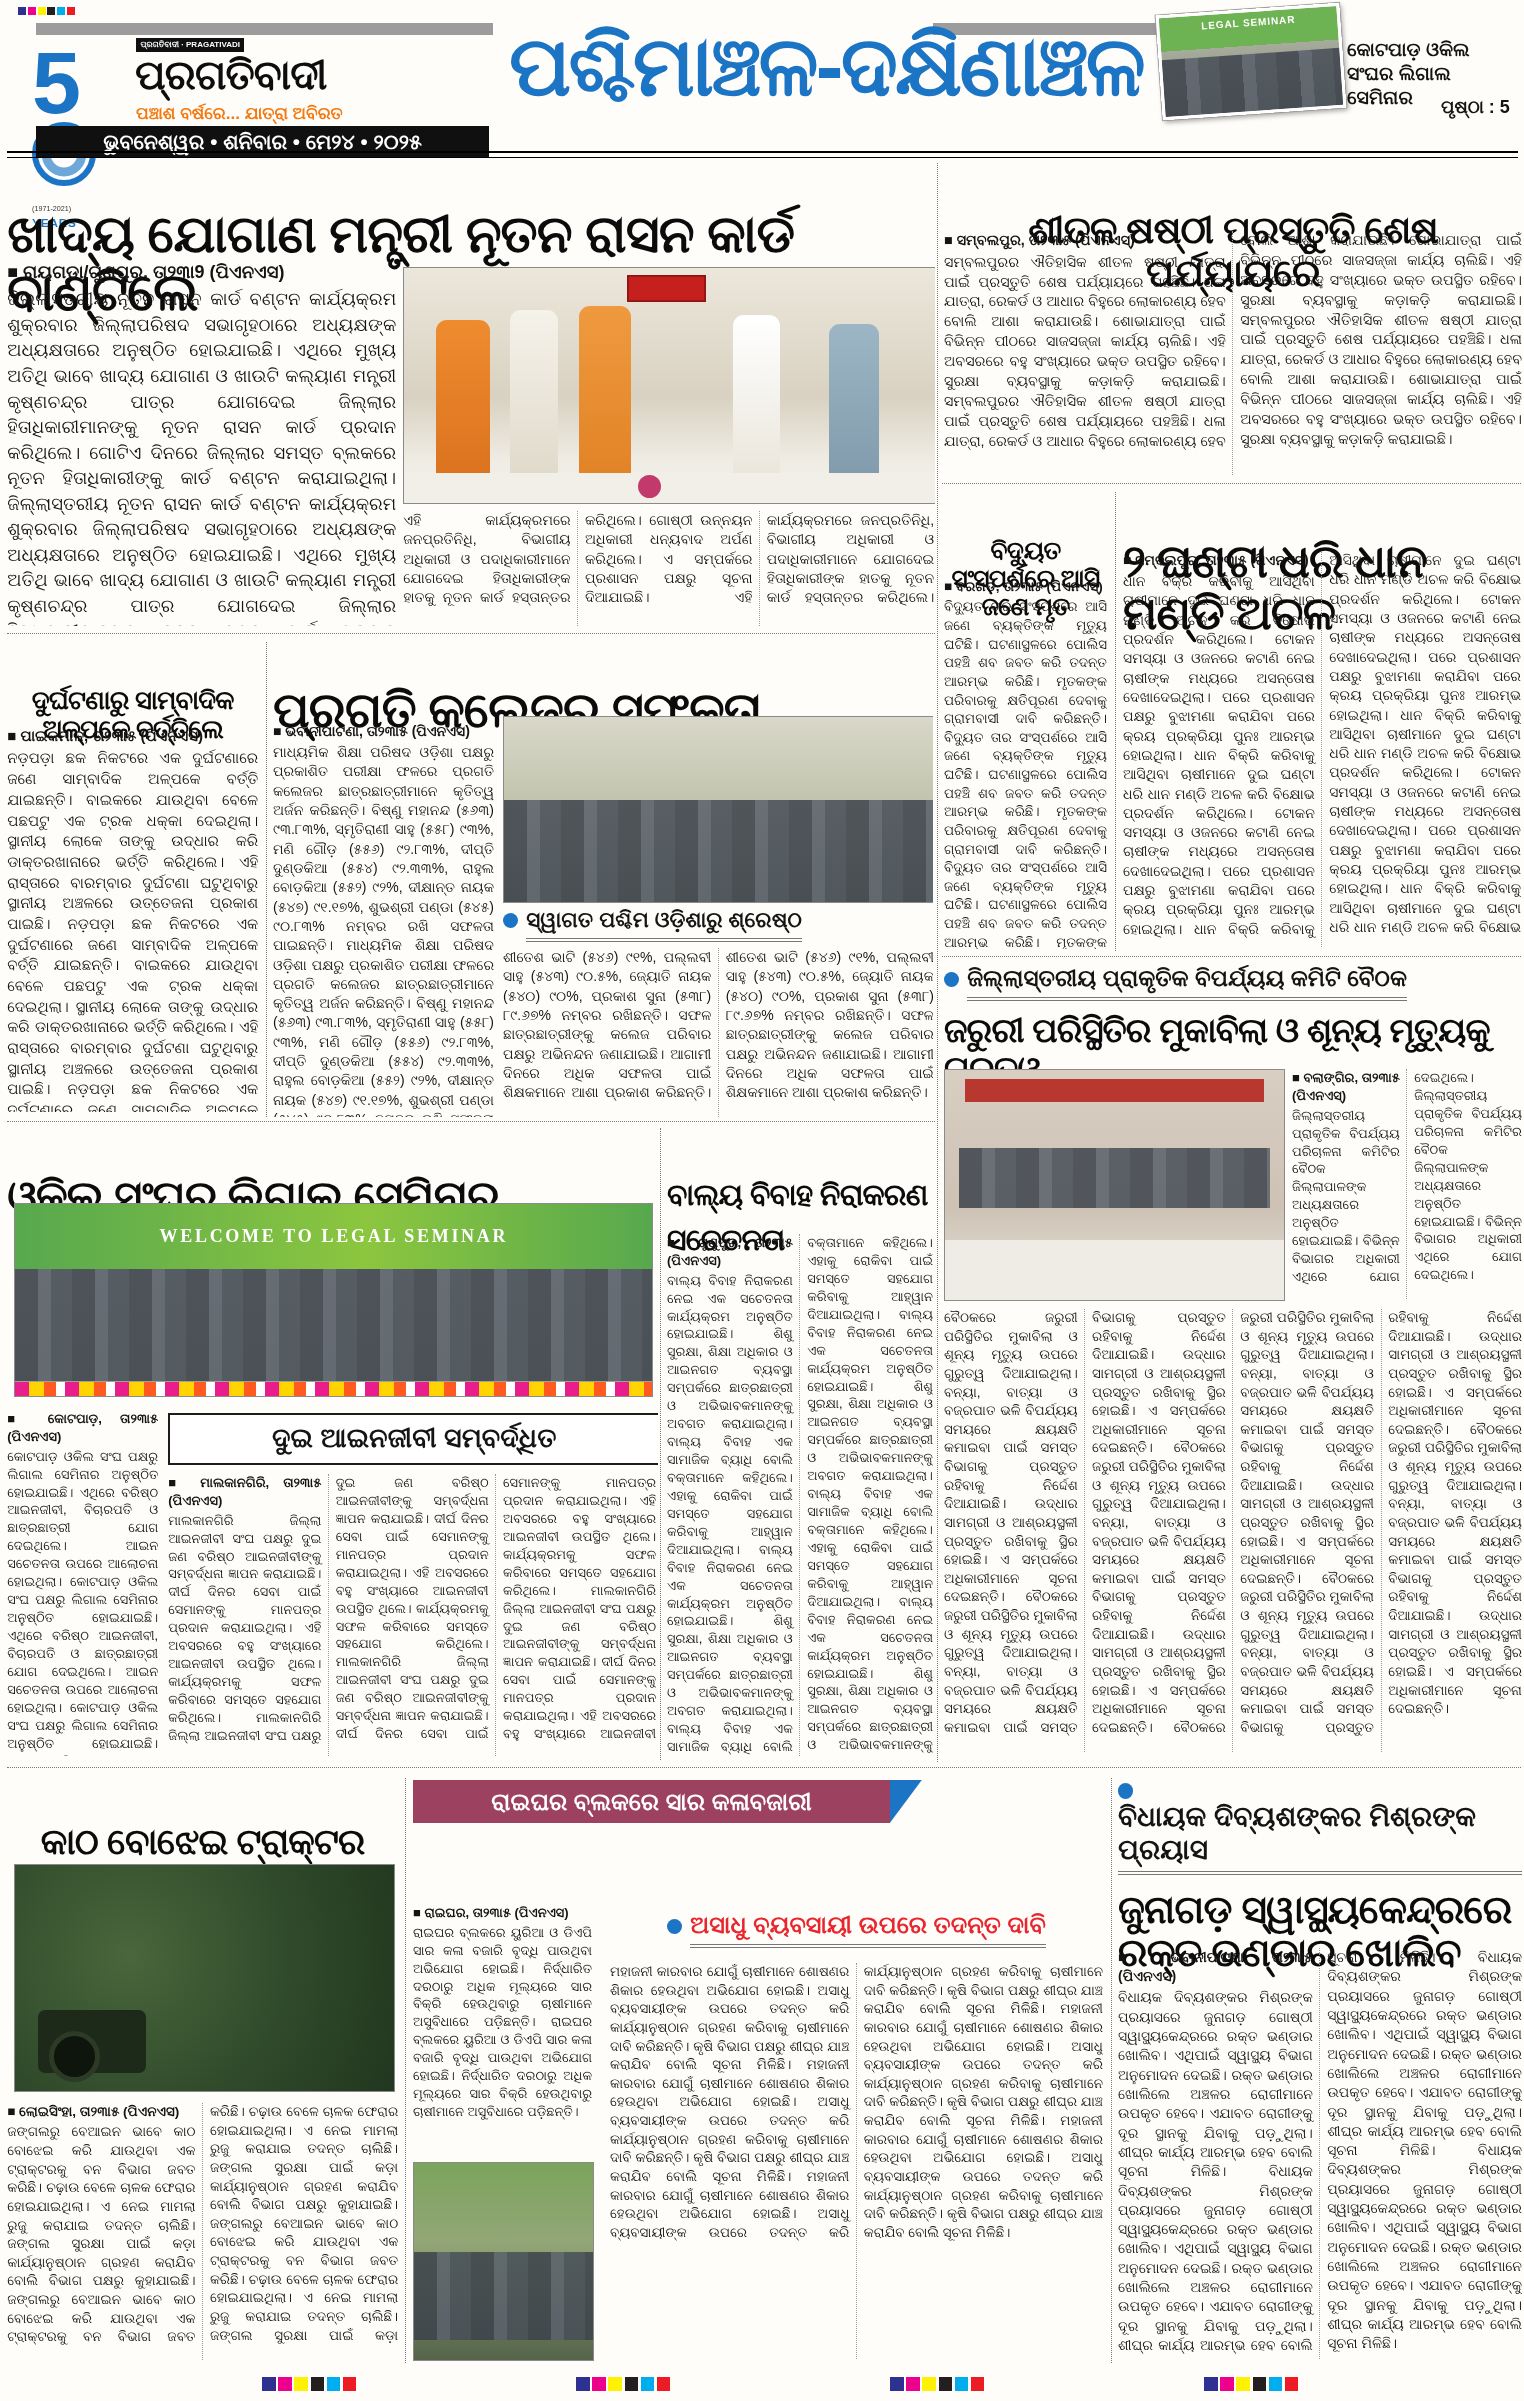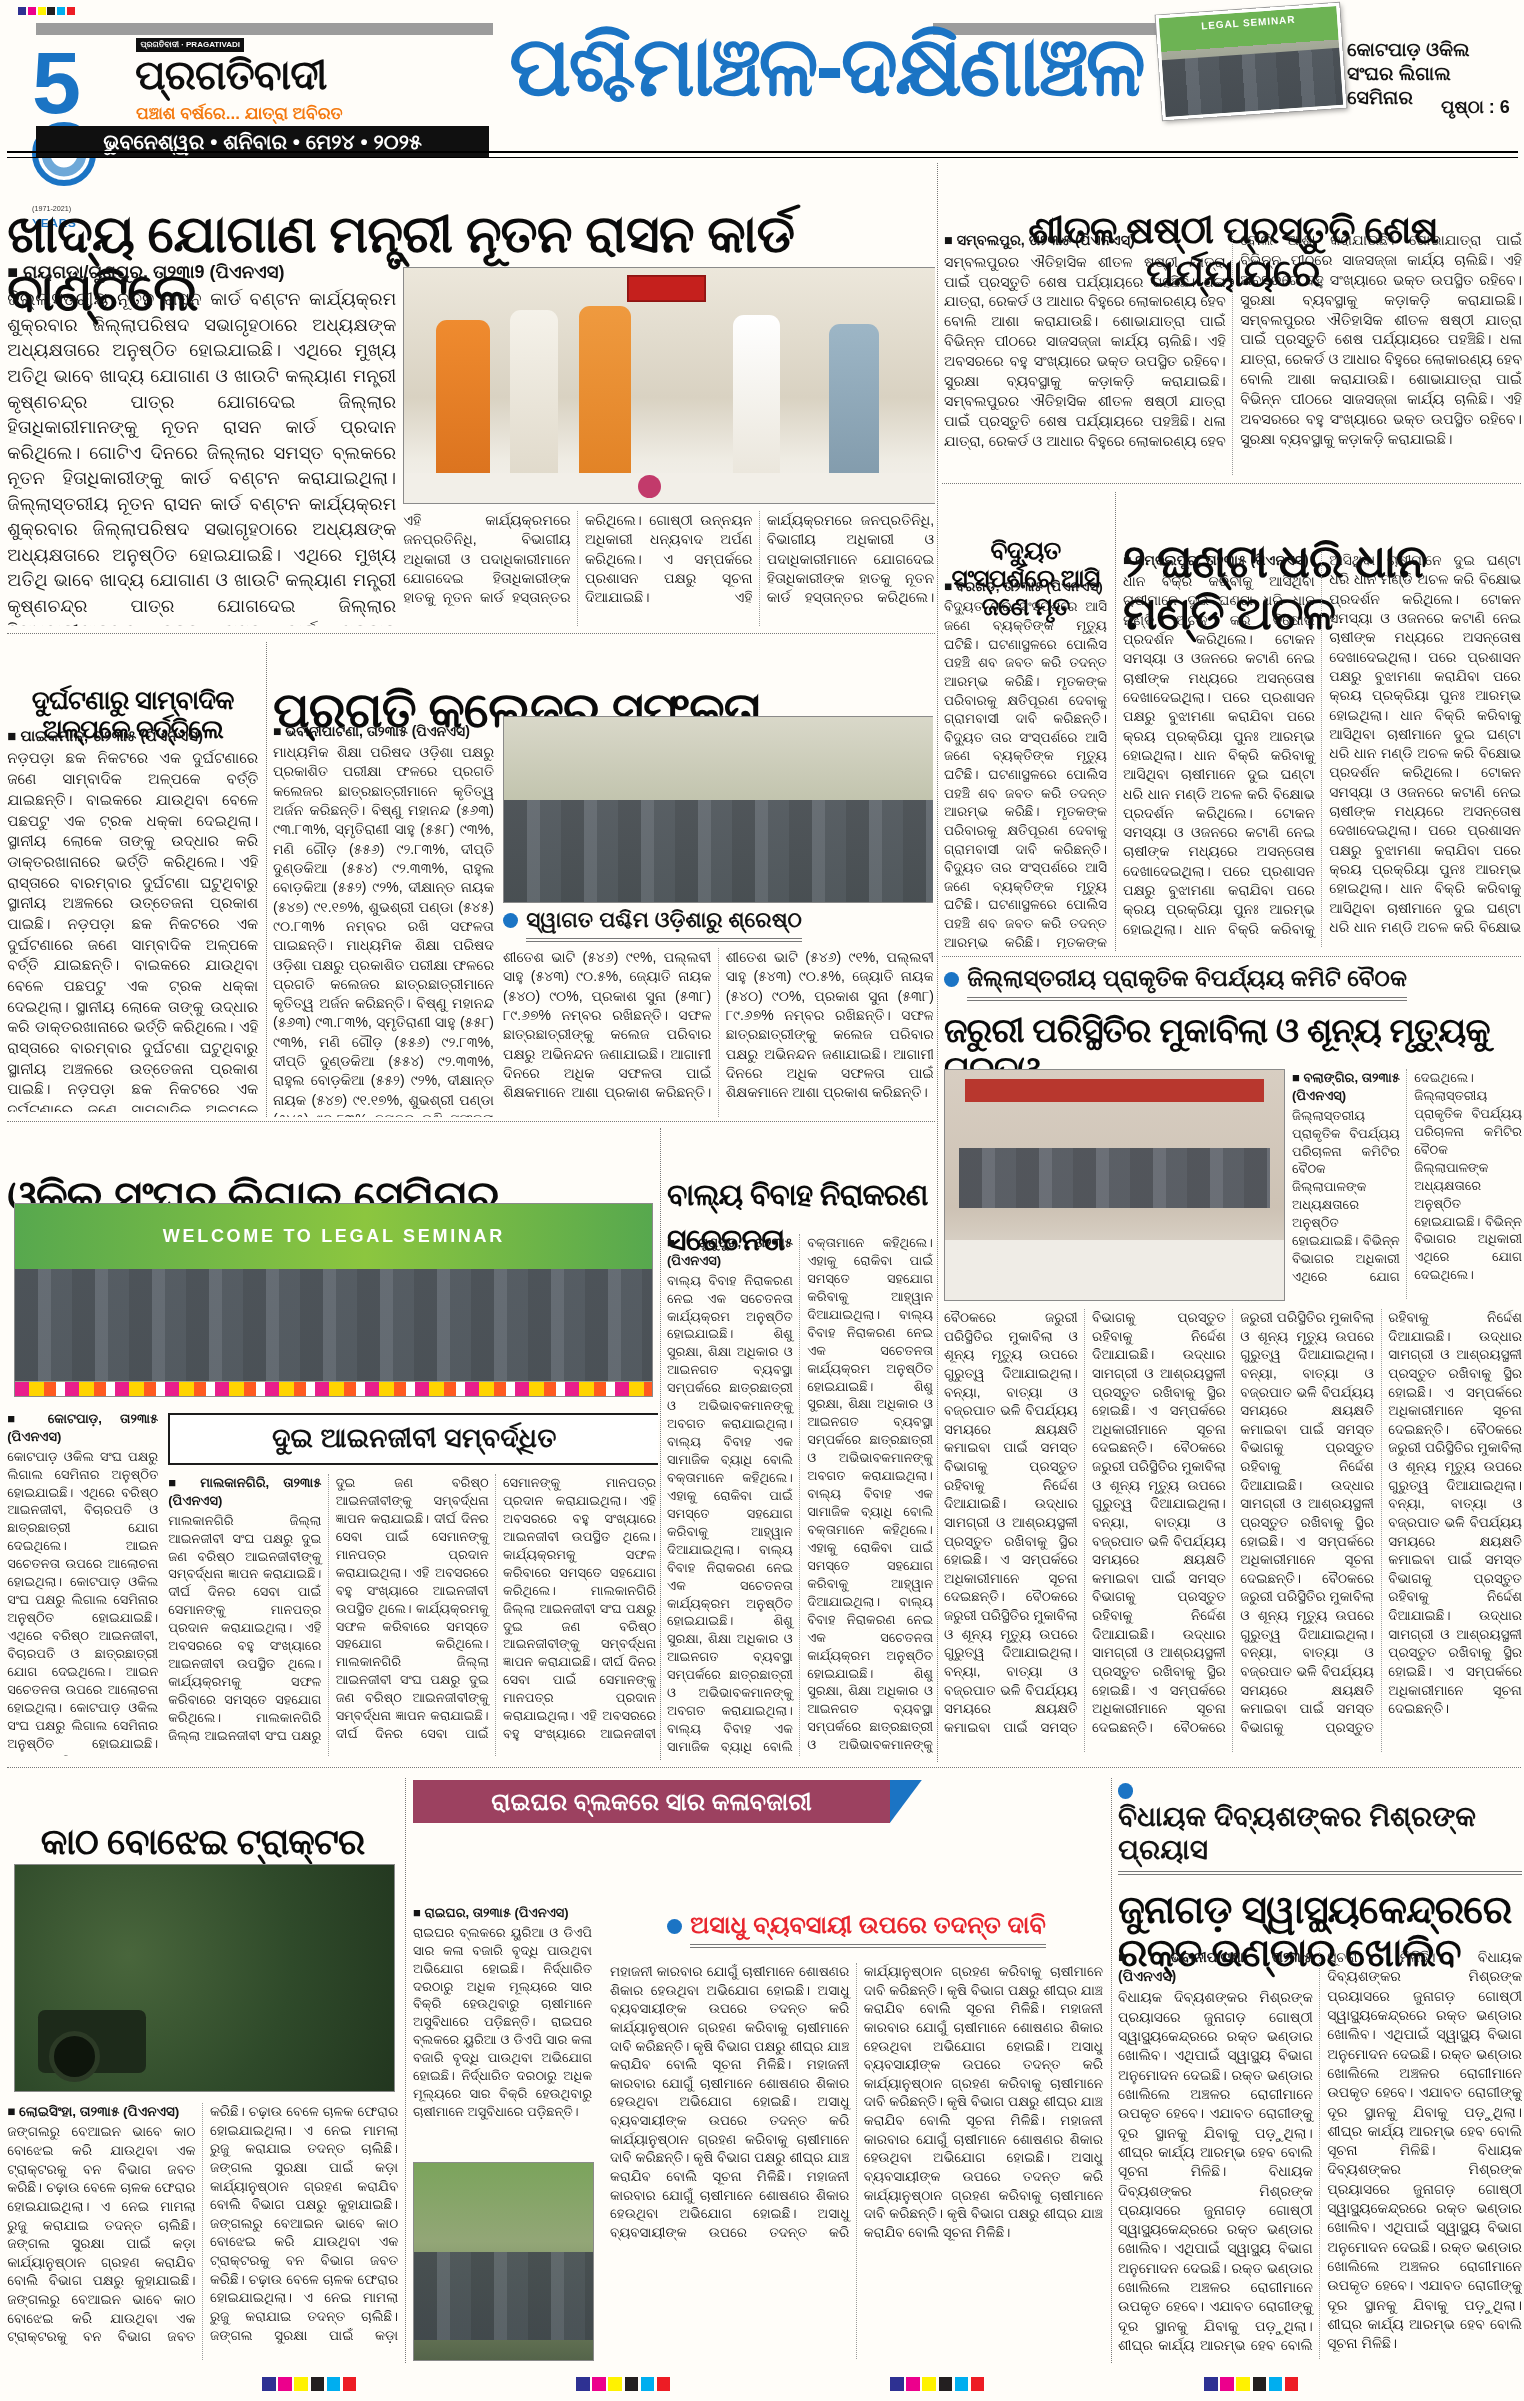--- a/index.html
+++ b/index.html
@@ -82,21 +82,21 @@
   <div class="abs tagline" style="left:136px;top:104px;">ପଞ୍ଚାଶ ବର୍ଷରେ... ଯାତ୍ରା ଅବିରତ</div>
   <div class="abs datebar" style="left:36px;top:126px;width:453px;height:32px;">ଭୁବନେଶ୍ୱର • ଶନିବାର • ମେ୨୪ • ୨୦୨୫</div>
 
   <div class="abs zonetitle" style="left:492px;top:7.2px;width:668px;height:142px;">ପଶ୍ଚିମାଞ୍ଚଳ-ଦକ୍ଷିଣାଞ୍ଚଳ</div>
 
   <div class="abs photo ph-thumb" style="left:1159px;top:9px;width:178px;height:99px;transform:rotate(-4deg);border:3.6px solid #fff;box-shadow:0 0 0 0.9px #999,1.8px 2.7px 5.4px rgba(0,0,0,.35);">
     <div style="color:#fff;font-weight:700;font-size:10px;text-align:center;margin-top:5.4px;letter-spacing:0.9px;">LEGAL SEMINAR</div>
     <div class="ph-people" style="position:absolute;left:0;right:0;bottom:0;height:58%;"></div>
   </div>
   <div class="abs caption" style="left:1347px;top:38px;width:160px;">କୋଟପାଡ଼ ଓକିଲ ସଂଘର ଲିଗାଲ ସେମିନାର</div>
-  <div class="abs pagelabel" style="left:1441px;top:97px;">ପୃଷ୍ଠା : 6</div>
+  <div class="abs pagelabel" style="left:1441px;top:97px;">ପୃଷ୍ଠା : 5</div>
 
   <div class="abs dblrule" style="left:7.2px;top:151px;width:1511px;"></div>
 
   <div class="abs vsep" style="left:937px;top:163px;height:1599px;"></div>
   <div class="abs hsep" style="left:7.2px;top:633px;width:928px;"></div>
   <div class="abs vsep" style="left:266px;top:642px;height:475px;"></div>
   <div class="abs hsep" style="left:7.2px;top:1121px;width:928px;"></div>
   <div class="abs vsep" style="left:660px;top:1128px;height:632px;"></div>
   <div class="abs hsep" style="left:942px;top:483px;width:579px;"></div>
   <div class="abs vsep" style="left:1115px;top:492px;height:459px;"></div>
@@ -189,21 +189,21 @@
       <span class="dl">■ ବଲାଙ୍ଗିର, ତା୨୩ା୫ (ପିଏନଏସ୍)</span>
       <span>ଜିଲ୍ଲାସ୍ତରୀୟ ପ୍ରାକୃତିକ ବିପର୍ଯ୍ୟୟ ପରିଚାଳନା କମିଟିର ବୈଠକ ଜିଲ୍ଲାପାଳଙ୍କ ଅଧ୍ୟକ୍ଷତାରେ ଅନୁଷ୍ଠିତ ହୋଇଯାଇଛି। ବିଭିନ୍ନ ବିଭାଗର ଅଧିକାରୀ ଏଥିରେ ଯୋଗ ଦେଇଥିଲେ। ଜିଲ୍ଲାସ୍ତରୀୟ ପ୍ରାକୃତିକ ବିପର୍ଯ୍ୟୟ ପରିଚାଳନା କମିଟିର ବୈଠକ ଜିଲ୍ଲାପାଳଙ୍କ ଅଧ୍ୟକ୍ଷତାରେ ଅନୁଷ୍ଠିତ ହୋଇଯାଇଛି। ବିଭିନ୍ନ ବିଭାଗର ଅଧିକାରୀ ଏଥିରେ ଯୋଗ ଦେଇଥିଲେ। ଜିଲ୍ଲାସ୍ତରୀୟ ପ୍ରାକୃତିକ ବିପର୍ଯ୍ୟୟ ପରିଚାଳନା କମିଟିର ବୈଠକ ଜିଲ୍ଲାପାଳଙ୍କ ଅଧ୍ୟକ୍ଷତାରେ ଅନୁଷ୍ଠିତ ହୋଇଯାଇଛି। ବିଭିନ୍ନ ବିଭାଗର ଅଧିକାରୀ ଏଥିରେ ଯୋଗ ଦେଇଥିଲେ। </span>
     </div>
     <div class="abs bcols c4" style="left:0;top:344px;width:578px;height:443px;font-size:13.5px;">
       <span>ବୈଠକରେ ଜରୁରୀ ପରିସ୍ଥିତିର ମୁକାବିଲା ଓ ଶୂନ୍ୟ ମୃତ୍ୟୁ ଉପରେ ଗୁରୁତ୍ୱ ଦିଆଯାଇଥିଲା। ବନ୍ୟା, ବାତ୍ୟା ଓ ବଜ୍ରପାତ ଭଳି ବିପର୍ଯ୍ୟୟ ସମୟରେ କ୍ଷୟକ୍ଷତି କମାଇବା ପାଇଁ ସମସ୍ତ ବିଭାଗକୁ ପ୍ରସ୍ତୁତ ରହିବାକୁ ନିର୍ଦ୍ଦେଶ ଦିଆଯାଇଛି। ଉଦ୍ଧାର ସାମଗ୍ରୀ ଓ ଆଶ୍ରୟସ୍ଥଳୀ ପ୍ରସ୍ତୁତ ରଖିବାକୁ ସ୍ଥିର ହୋଇଛି। ଏ ସମ୍ପର୍କରେ ଅଧିକାରୀମାନେ ସୂଚନା ଦେଇଛନ୍ତି। ବୈଠକରେ ଜରୁରୀ ପରିସ୍ଥିତିର ମୁକାବିଲା ଓ ଶୂନ୍ୟ ମୃତ୍ୟୁ ଉପରେ ଗୁରୁତ୍ୱ ଦିଆଯାଇଥିଲା। ବନ୍ୟା, ବାତ୍ୟା ଓ ବଜ୍ରପାତ ଭଳି ବିପର୍ଯ୍ୟୟ ସମୟରେ କ୍ଷୟକ୍ଷତି କମାଇବା ପାଇଁ ସମସ୍ତ ବିଭାଗକୁ ପ୍ରସ୍ତୁତ ରହିବାକୁ ନିର୍ଦ୍ଦେଶ ଦିଆଯାଇଛି। ଉଦ୍ଧାର ସାମଗ୍ରୀ ଓ ଆଶ୍ରୟସ୍ଥଳୀ ପ୍ରସ୍ତୁତ ରଖିବାକୁ ସ୍ଥିର ହୋଇଛି। ଏ ସମ୍ପର୍କରେ ଅଧିକାରୀମାନେ ସୂଚନା ଦେଇଛନ୍ତି। ବୈଠକରେ ଜରୁରୀ ପରିସ୍ଥିତିର ମୁକାବିଲା ଓ ଶୂନ୍ୟ ମୃତ୍ୟୁ ଉପରେ ଗୁରୁତ୍ୱ ଦିଆଯାଇଥିଲା। ବନ୍ୟା, ବାତ୍ୟା ଓ ବଜ୍ରପାତ ଭଳି ବିପର୍ଯ୍ୟୟ ସମୟରେ କ୍ଷୟକ୍ଷତି କମାଇବା ପାଇଁ ସମସ୍ତ ବିଭାଗକୁ ପ୍ରସ୍ତୁତ ରହିବାକୁ ନିର୍ଦ୍ଦେଶ ଦିଆଯାଇଛି। ଉଦ୍ଧାର ସାମଗ୍ରୀ ଓ ଆଶ୍ରୟସ୍ଥଳୀ ପ୍ରସ୍ତୁତ ରଖିବାକୁ ସ୍ଥିର ହୋଇଛି। ଏ ସମ୍ପର୍କରେ ଅଧିକାରୀମାନେ ସୂଚନା ଦେଇଛନ୍ତି। ବୈଠକରେ ଜରୁରୀ ପରିସ୍ଥିତିର ମୁକାବିଲା ଓ ଶୂନ୍ୟ ମୃତ୍ୟୁ ଉପରେ ଗୁରୁତ୍ୱ ଦିଆଯାଇଥିଲା। ବନ୍ୟା, ବାତ୍ୟା ଓ ବଜ୍ରପାତ ଭଳି ବିପର୍ଯ୍ୟୟ ସମୟରେ କ୍ଷୟକ୍ଷତି କମାଇବା ପାଇଁ ସମସ୍ତ ବିଭାଗକୁ ପ୍ରସ୍ତୁତ ରହିବାକୁ ନିର୍ଦ୍ଦେଶ ଦିଆଯାଇଛି। ଉଦ୍ଧାର ସାମଗ୍ରୀ ଓ ଆଶ୍ରୟସ୍ଥଳୀ ପ୍ରସ୍ତୁତ ରଖିବାକୁ ସ୍ଥିର ହୋଇଛି। ଏ ସମ୍ପର୍କରେ ଅଧିକାରୀମାନେ ସୂଚନା ଦେଇଛନ୍ତି। ବୈଠକରେ ଜରୁରୀ ପରିସ୍ଥିତିର ମୁକାବିଲା ଓ ଶୂନ୍ୟ ମୃତ୍ୟୁ ଉପରେ ଗୁରୁତ୍ୱ ଦିଆଯାଇଥିଲା। ବନ୍ୟା, ବାତ୍ୟା ଓ ବଜ୍ରପାତ ଭଳି ବିପର୍ଯ୍ୟୟ ସମୟରେ କ୍ଷୟକ୍ଷତି କମାଇବା ପାଇଁ ସମସ୍ତ ବିଭାଗକୁ ପ୍ରସ୍ତୁତ ରହିବାକୁ ନିର୍ଦ୍ଦେଶ ଦିଆଯାଇଛି। ଉଦ୍ଧାର ସାମଗ୍ରୀ ଓ ଆଶ୍ରୟସ୍ଥଳୀ ପ୍ରସ୍ତୁତ ରଖିବାକୁ ସ୍ଥିର ହୋଇଛି। ଏ ସମ୍ପର୍କରେ ଅଧିକାରୀମାନେ ସୂଚନା ଦେଇଛନ୍ତି। ବୈଠକରେ ଜରୁରୀ ପରିସ୍ଥିତିର ମୁକାବିଲା ଓ ଶୂନ୍ୟ ମୃତ୍ୟୁ ଉପରେ ଗୁରୁତ୍ୱ ଦିଆଯାଇଥିଲା। ବନ୍ୟା, ବାତ୍ୟା ଓ ବଜ୍ରପାତ ଭଳି ବିପର୍ଯ୍ୟୟ ସମୟରେ କ୍ଷୟକ୍ଷତି କମାଇବା ପାଇଁ ସମସ୍ତ ବିଭାଗକୁ ପ୍ରସ୍ତୁତ ରହିବାକୁ ନିର୍ଦ୍ଦେଶ ଦିଆଯାଇଛି। ଉଦ୍ଧାର ସାମଗ୍ରୀ ଓ ଆଶ୍ରୟସ୍ଥଳୀ ପ୍ରସ୍ତୁତ ରଖିବାକୁ ସ୍ଥିର ହୋଇଛି। ଏ ସମ୍ପର୍କରେ ଅଧିକାରୀମାନେ ସୂଚନା ଦେଇଛନ୍ତି। </span>
     </div>
   </div>
 
   <div class="abs" style="left:7.2px;top:1128px;width:651px;height:632px;overflow:hidden;">
     <div class="hl" style="font-size:43px;">ଓକିଲ ସଂଘର ଲିଗାଲ ସେମିନାର</div>
-    <div class="abs photo ph-legal" style="left:7.2px;top:75px;width:637px;height:192px;">
+    <div class="abs photo ph-legal" style="left:7.2px;top:75px;width:637px;height:192px;font-family:Liberation Serif, serif;">
       <div class="banner" style="font-size:18px;">WELCOME TO LEGAL SEMINAR</div>
       <div class="ph-people" style="position:absolute;left:0;right:0;top:34%;height:58%;"></div>
       <div class="garland"></div>
     </div>
     <div class="abs bcols" style="left:0;top:282px;width:151px;height:346px;font-size:13px;">
       <span class="dl">■ କୋଟପାଡ଼, ତା୨୩ା୫ (ପିଏନଏସ)</span>
       <span>କୋଟପାଡ଼ ଓକିଲ ସଂଘ ପକ୍ଷରୁ ଲିଗାଲ ସେମିନାର ଅନୁଷ୍ଠିତ ହୋଇଯାଇଛି। ଏଥିରେ ବରିଷ୍ଠ ଆଇନଜୀବୀ, ବିଚାରପତି ଓ ଛାତ୍ରଛାତ୍ରୀ ଯୋଗ ଦେଇଥିଲେ। ଆଇନ ସଚେତନତା ଉପରେ ଆଲୋଚନା ହୋଇଥିଲା। କୋଟପାଡ଼ ଓକିଲ ସଂଘ ପକ୍ଷରୁ ଲିଗାଲ ସେମିନାର ଅନୁଷ୍ଠିତ ହୋଇଯାଇଛି। ଏଥିରେ ବରିଷ୍ଠ ଆଇନଜୀବୀ, ବିଚାରପତି ଓ ଛାତ୍ରଛାତ୍ରୀ ଯୋଗ ଦେଇଥିଲେ। ଆଇନ ସଚେତନତା ଉପରେ ଆଲୋଚନା ହୋଇଥିଲା। କୋଟପାଡ଼ ଓକିଲ ସଂଘ ପକ୍ଷରୁ ଲିଗାଲ ସେମିନାର ଅନୁଷ୍ଠିତ ହୋଇଯାଇଛି। ଏଥିରେ ବରିଷ୍ଠ ଆଇନଜୀବୀ, ବିଚାରପତି ଓ ଛାତ୍ରଛାତ୍ରୀ ଯୋଗ ଦେଇଥିଲେ। ଆଇନ ସଚେତନତା ଉପରେ ଆଲୋଚନା ହୋଇଥିଲା। କୋଟପାଡ଼ ଓକିଲ ସଂଘ ପକ୍ଷରୁ ଲିଗାଲ ସେମିନାର ଅନୁଷ୍ଠିତ ହୋଇଯାଇଛି। ଏଥିରେ ବରିଷ୍ଠ ଆଇନଜୀବୀ, ବିଚାରପତି ଓ ଛାତ୍ରଛାତ୍ରୀ ଯୋଗ ଦେଇଥିଲେ। ଆଇନ ସଚେତନତା ଉପରେ ଆଲୋଚନା ହୋଇଥିଲା। </span>
     </div>
     <div class="abs boxtitle" style="left:161px;top:285px;width:488px;height:48px;">ଦୁଇ ଆଇନଜୀବୀ ସମ୍ବର୍ଦ୍ଧିତ</div>
     <div class="abs bcols c3" style="left:161px;top:346px;width:488px;height:282px;font-size:13px;">

